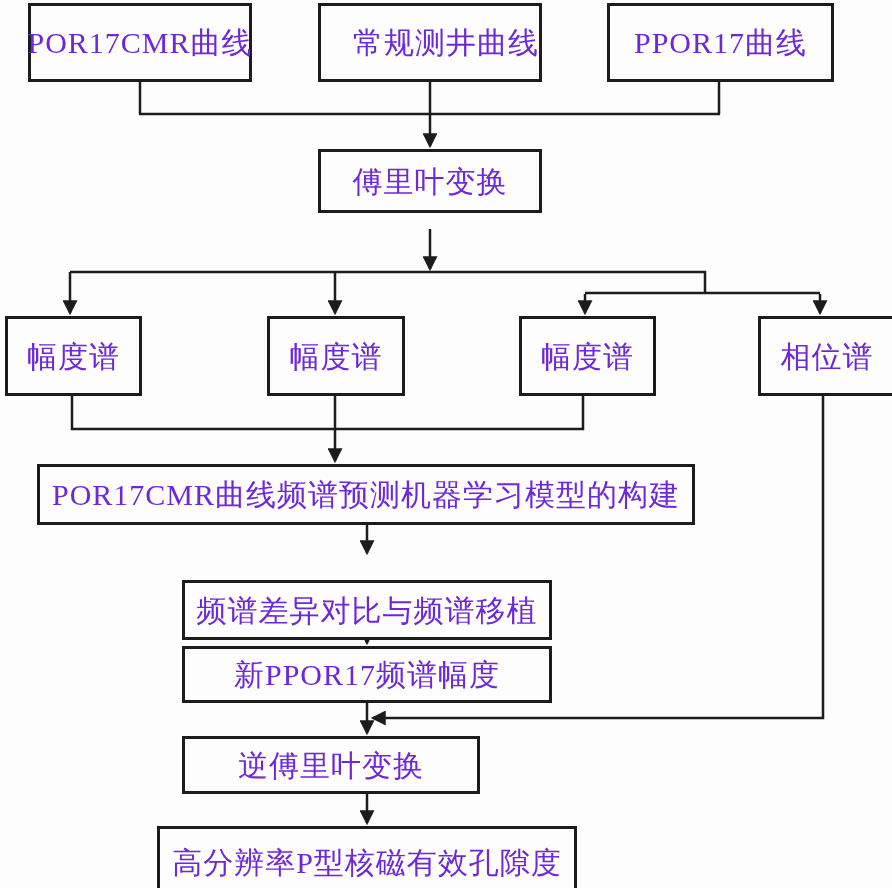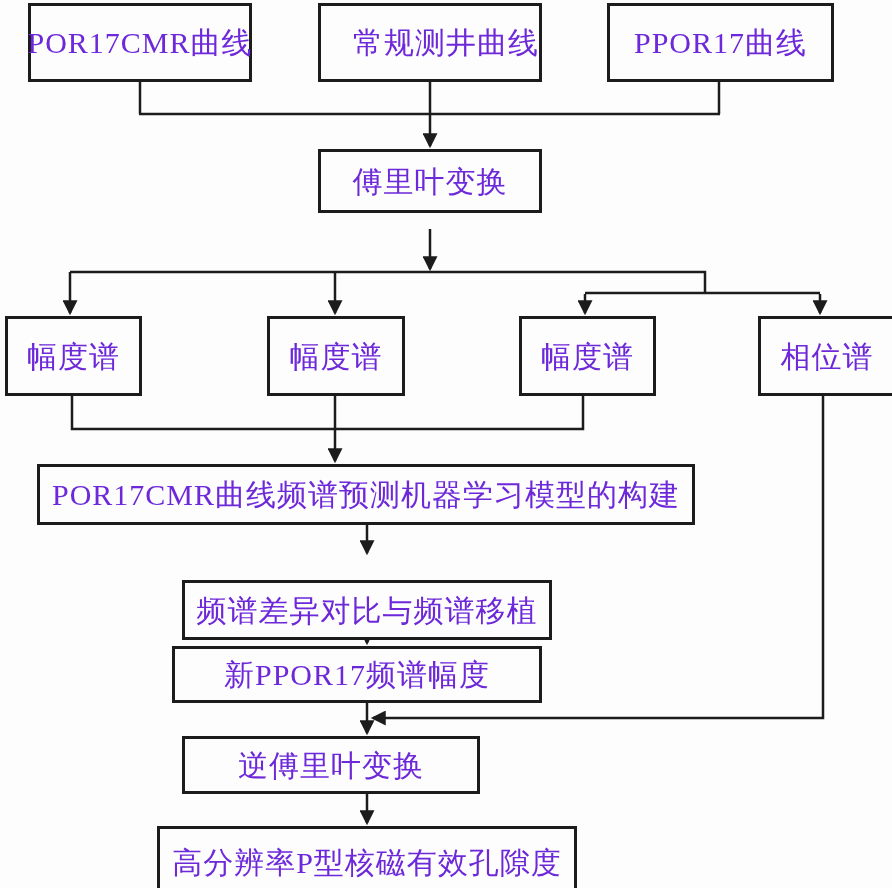--- a/index.html
+++ b/index.html
@@ -95,21 +95,21 @@
   </div>
 
   <div class="node" style="left:37px;top:464px;width:658px;height:61px;">
     <span>POR17CMR曲线频谱预测机器学习模型的构建</span>
   </div>
 
   <div class="node" style="left:182px;top:556px;width:370px;height:60px;margin-top:24px;">
     <span>频谱差异对比与频谱移植</span>
   </div>
 
-  <div class="node" style="left:172px;top:646px;width:370px;height:57px;">
+  <div class="node" style="left:182px;top:646px;width:370px;height:57px;">
     <span>新PPOR17频谱幅度</span>
   </div>
 
   <div class="node" style="left:182px;top:736px;width:298px;height:58px;">
     <span>逆傅里叶变换</span>
   </div>
 
   <div class="node" style="left:157px;top:826px;width:420px;height:73px;">
     <span>高分辨率P型核磁有效孔隙度</span>
   </div>

